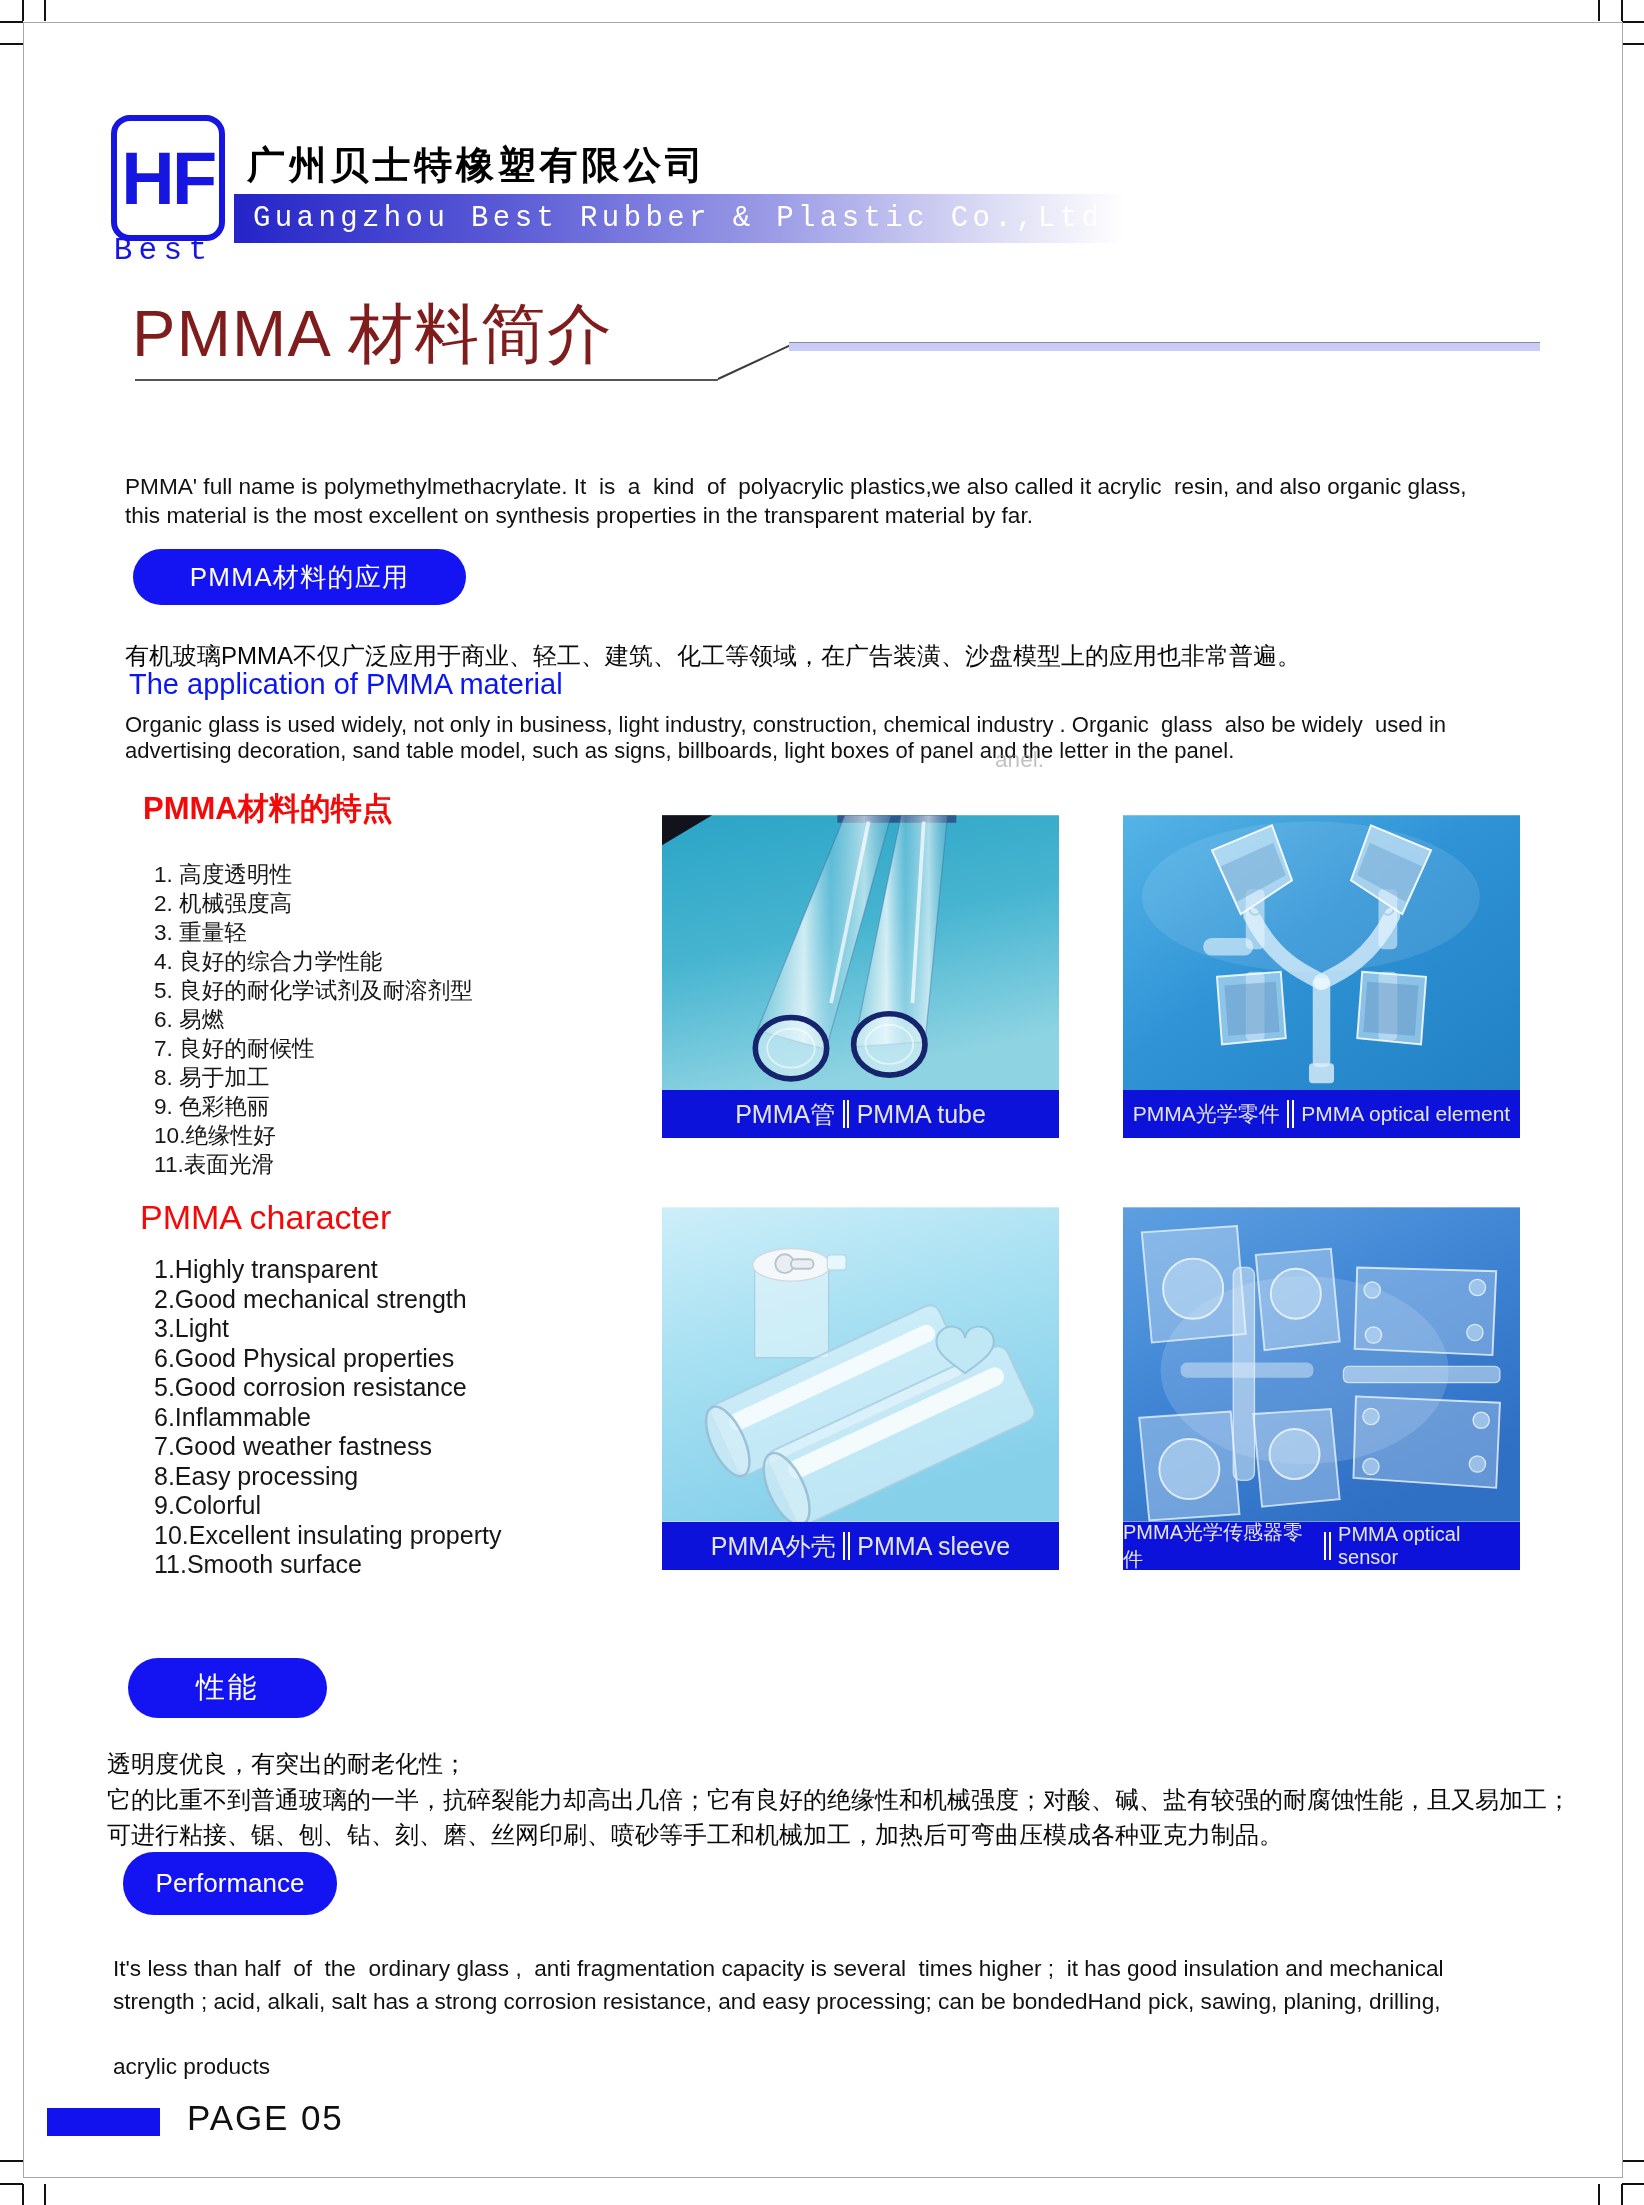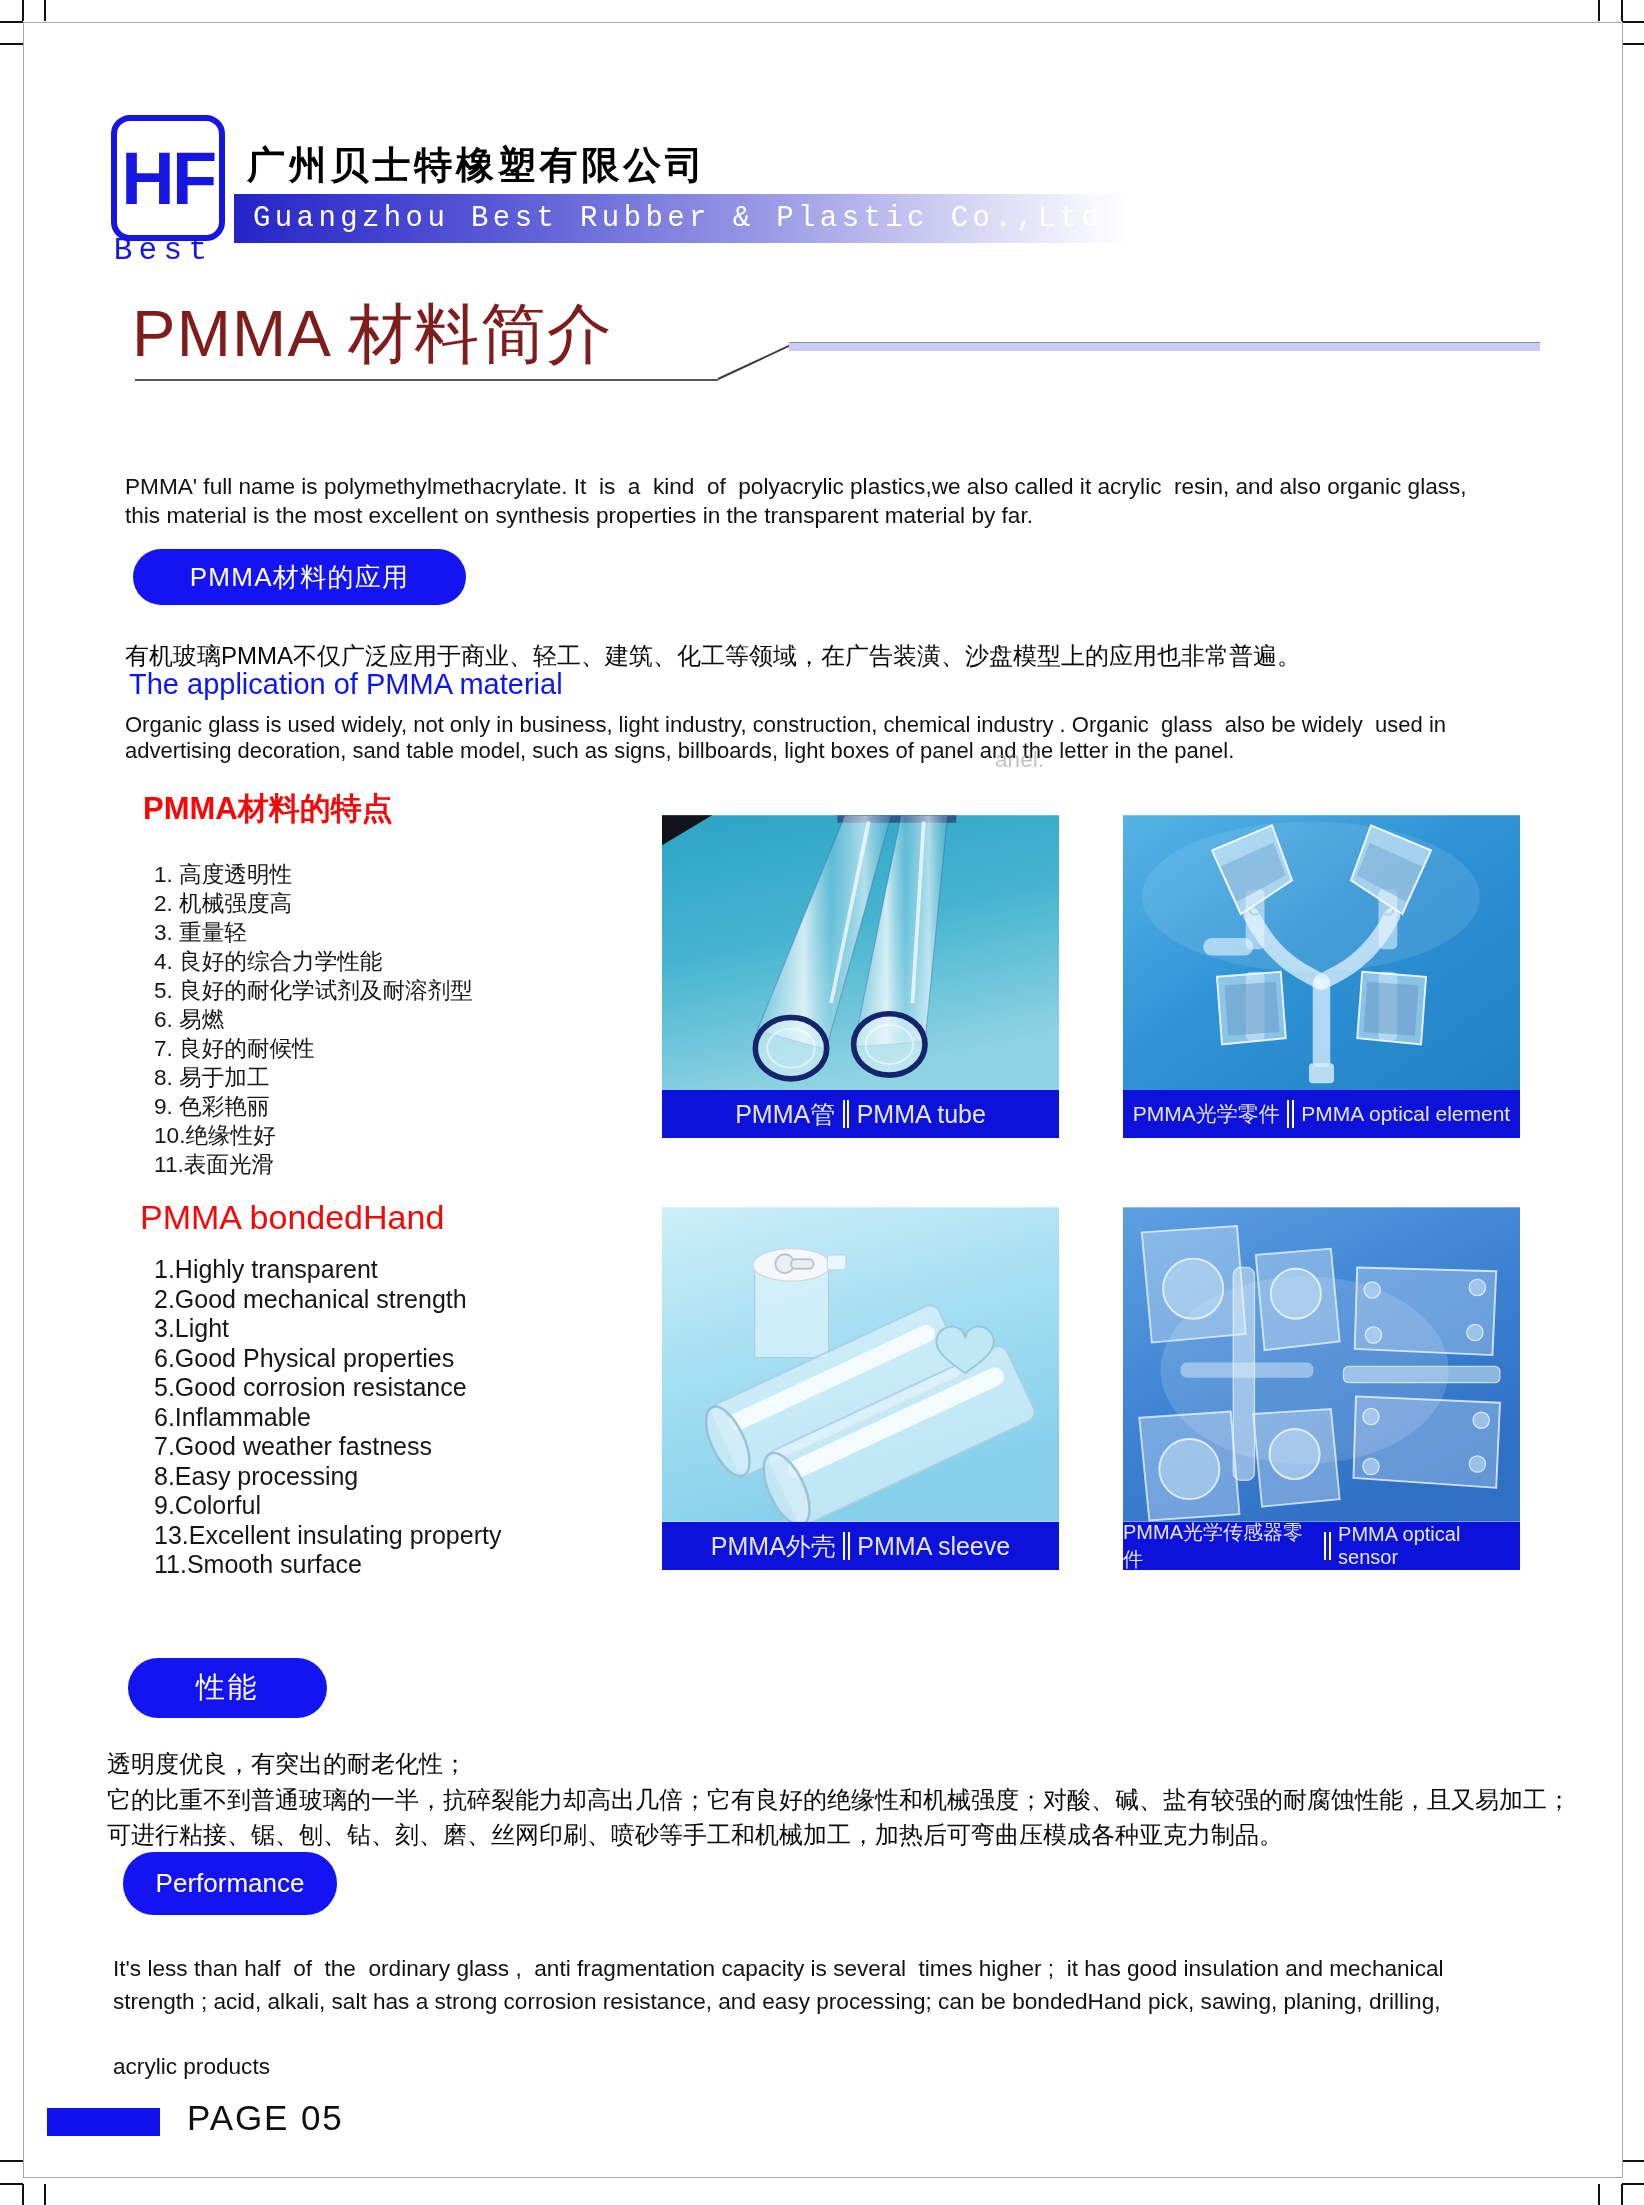--- a/index.html
+++ b/index.html
@@ -79,32 +79,32 @@
     <div>4. 良好的综合力学性能</div>
     <div>5. 良好的耐化学试剂及耐溶剂型</div>
     <div>6. 易燃</div>
     <div>7. 良好的耐候性</div>
     <div>8. 易于加工</div>
     <div>9. 色彩艳丽</div>
     <div>10.绝缘性好</div>
     <div>11.表面光滑</div>
   </div>
 
-  <div class="redhead" style="left:140px;top:1198px;font-size:34px;">PMMA bondedHand</div>
+  <div class="redhead" style="left:140px;top:1198px;font-size:34px;">PMMA character</div>
   <div class="list" style="left:154px;top:1255px;font-size:25px;line-height:29.5px;">
     <div>1.Highly transparent</div>
     <div>2.Good mechanical strength</div>
     <div>3.Light</div>
     <div>6.Good Physical properties</div>
     <div>5.Good corrosion resistance</div>
     <div>6.Inflammable</div>
     <div>7.Good weather fastness</div>
     <div>8.Easy processing</div>
     <div>9.Colorful</div>
-    <div>13.Excellent insulating property</div>
+    <div>10.Excellent insulating property</div>
     <div>11.Smooth surface</div>
   </div>
 
   <div class="abs" style="left:662px;top:815px;width:397px;height:276px;">
     <svg width="397" height="276" viewBox="0 0 634 440">
       <defs>
         <linearGradient id="g1bg" x1="0" y1="0" x2="0.3" y2="1">
           <stop offset="0" stop-color="#2ba4c6"></stop>
             <stop offset="0.5" stop-color="#46b4d0"></stop>
             <stop offset="1" stop-color="#8ed3e2"></stop>

